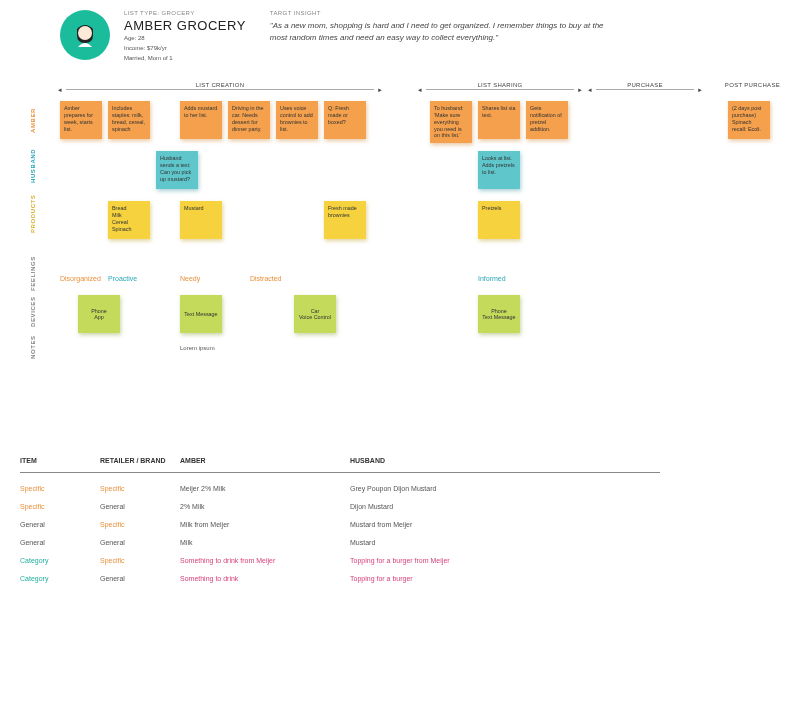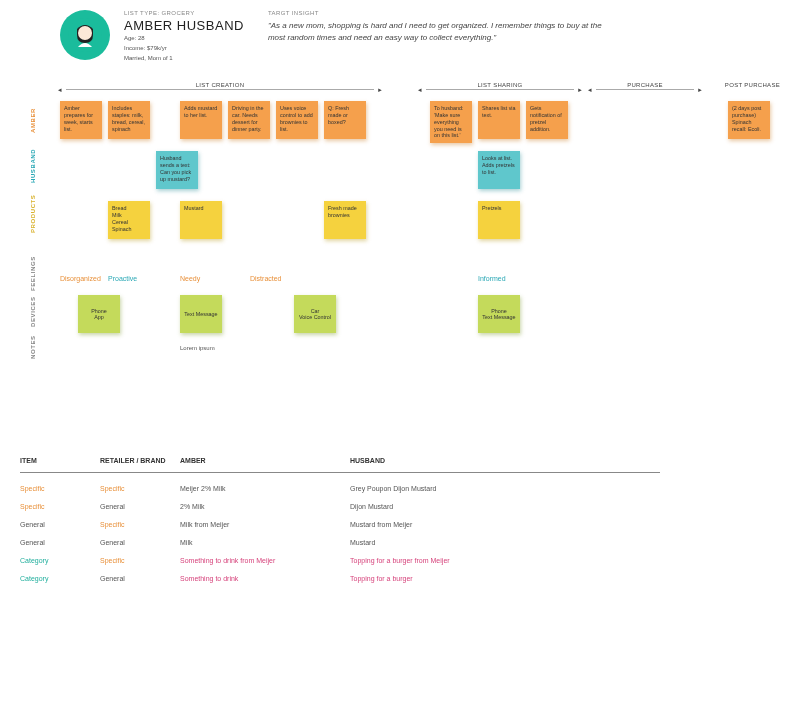--- a/index.html
+++ b/index.html
@@ -84,21 +84,21 @@
   <div class="avatar">
     <svg viewBox="0 0 36 36">
       <circle cx="18" cy="18" r="17" fill="#1abc9c"></circle>
       <path d="M10 12 Q18 4 26 12 L26 18 Q26 26 18 26 Q10 26 10 18 Z" fill="#222"></path>
       <circle cx="18" cy="16" r="7" fill="#fce9d8"></circle>
       <path d="M11 30 Q18 22 25 30 Z" fill="#fff"></path>
     </svg>
   </div>
   <div class="persona-meta">
     <div class="label-sm">LIST TYPE: GROCERY</div>
-    <div class="persona-name">AMBER HUSBAND</div>
+    <div class="persona-name">AMBER GROCERY</div>
     <div class="persona-detail">Age: 28</div>
     <div class="persona-detail">Income: $79k/yr</div>
     <div class="persona-detail">Married, Mom of 1</div>
   </div>
   <div class="insight">
     <div class="label-sm">TARGT INSIGHT</div>
     <div class="insight-quote">"As a new mom, shopping is hard and I need to get organized. I remember things to buy at the most random times and need an easy way to collect everything."</div>
   </div>
 </div>
 

